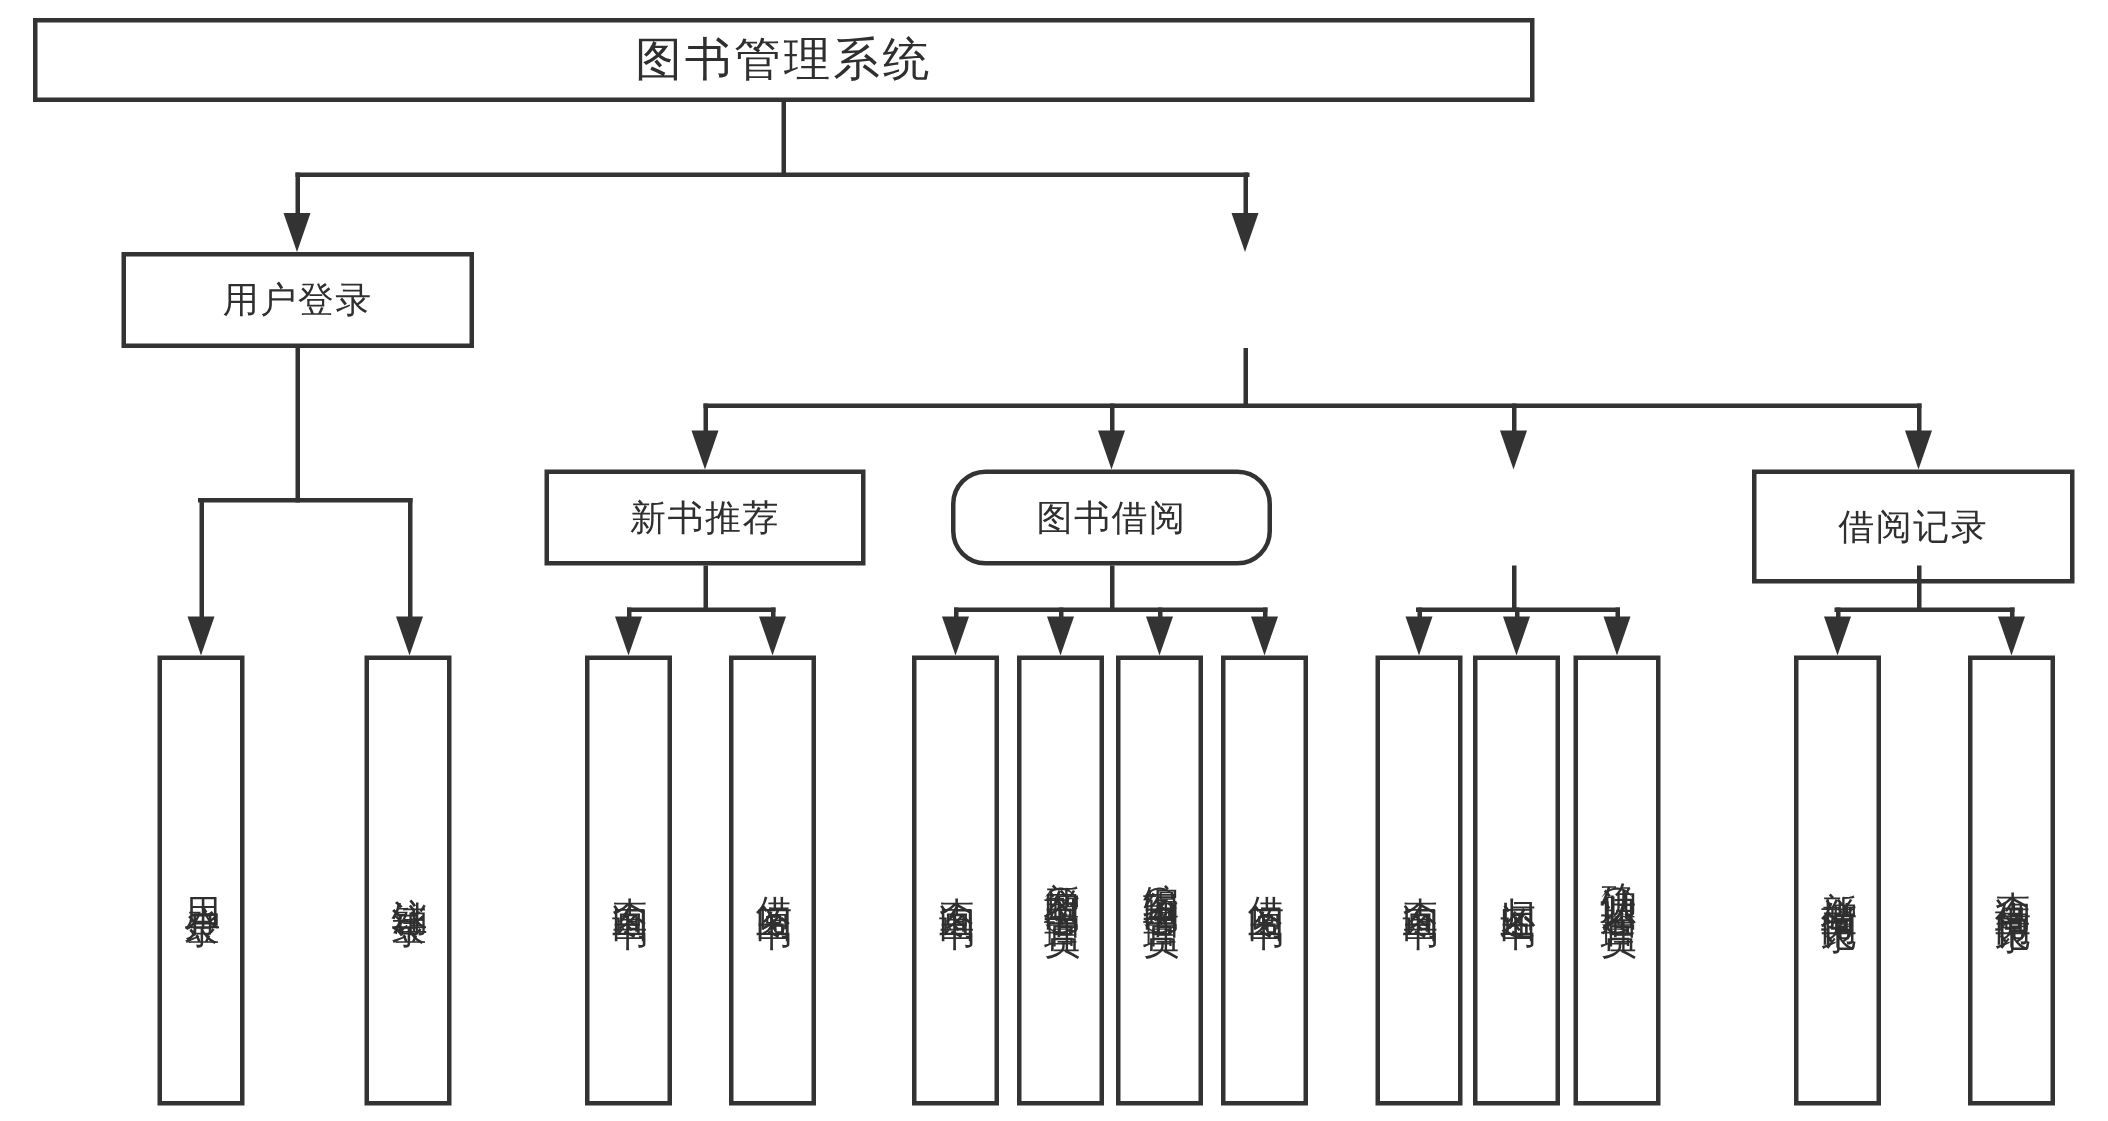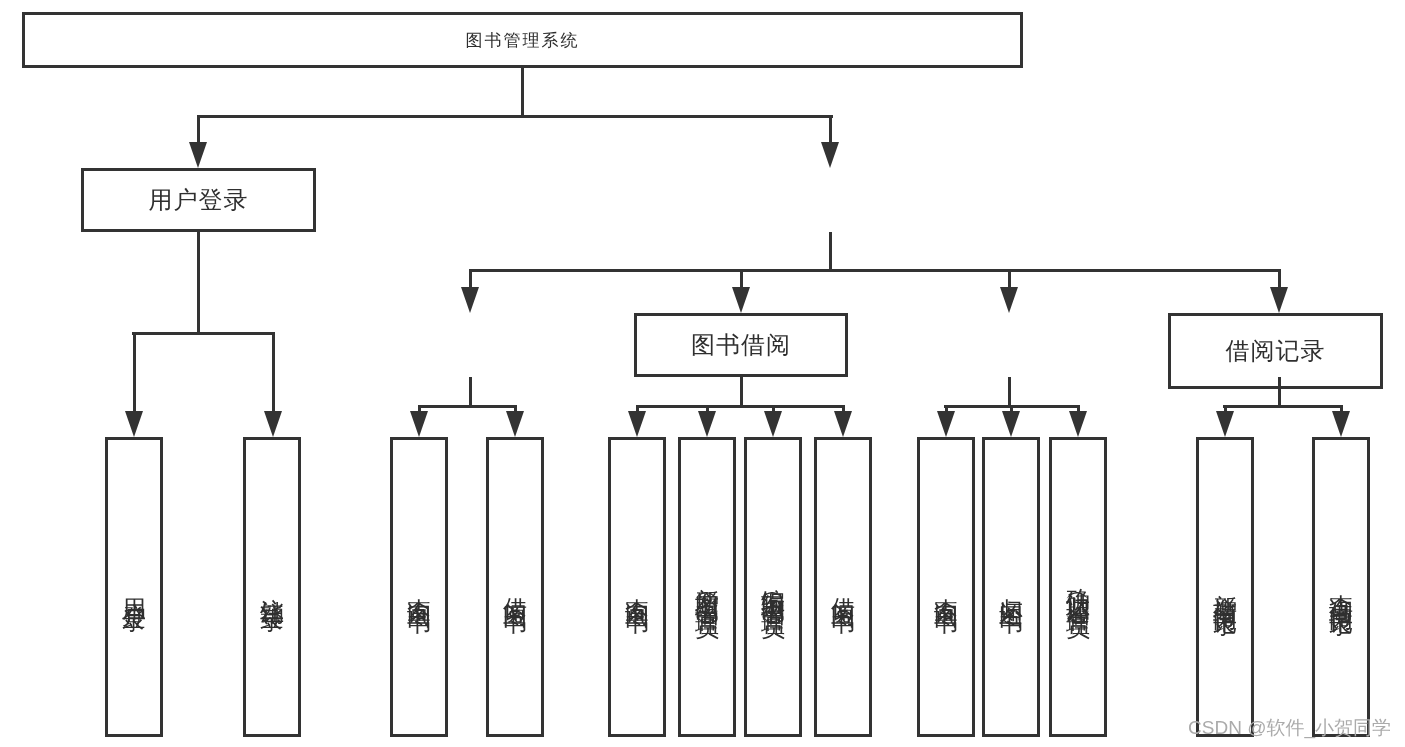--- a/index.html
+++ b/index.html
@@ -12,21 +12,21 @@
   .canvas{
     position:relative;width:1405px;height:747px;background:var(--bg);
     overflow:hidden;font-family:"Liberation Sans",sans-serif;color:var(--text);
   }
   .node{
     position:absolute;box-sizing:border-box;border:3px solid var(--line);
     background:var(--bg);display:flex;align-items:center;justify-content:center;
     text-align:center;
   }
   .h-node{font-size:24px;letter-spacing:1px;}
-  .root-node{font-size:17px;letter-spacing:2px;}
+  .root-node{font-size:31px;letter-spacing:2px;}
   .v-node{
     writing-mode:vertical-rl;font-size:24px;letter-spacing:4px;line-height:1;
   }
   .vl{position:absolute;width:3px;background:var(--line);}
   .hl{position:absolute;height:3px;background:var(--line);}
   .ah{
     position:absolute;width:0;height:0;
     border-left:9px solid transparent;border-right:9px solid transparent;
     border-top:26px solid var(--line);
   }
@@ -62,21 +62,22 @@
   <div class="hl" style="left:469px;top:269px;width:812px;"></div>
   <div class="vl" style="left:469px;top:269px;height:22px;"></div>
   <div class="ah" style="left:461px;top:287px;"></div>
   <div class="vl" style="left:740px;top:269px;height:22px;"></div>
   <div class="ah" style="left:732px;top:287px;"></div>
   <div class="vl" style="left:1008px;top:269px;height:22px;"></div>
   <div class="ah" style="left:1000px;top:287px;"></div>
   <div class="vl" style="left:1278px;top:269px;height:22px;"></div>
   <div class="ah" style="left:1270px;top:287px;"></div>
 
-  <div class="node h-node" style="left:634px;top:313px;width:214px;height:64px;">图书借阅</div>
+  <div class="node h-node" style="left:363px;top:313px;width:214px;height:64px;">新书推荐</div>
+  <div class="node h-node" style="left:634px;top:313px;width:214px;height:64px;border-radius:23px;">图书借阅</div>
   <div class="node h-node" style="left:1168px;top:313px;width:215px;height:76px;">借阅记录</div>
 
   <div class="vl" style="left:469px;top:377px;height:31px;"></div>
   <div class="hl" style="left:418px;top:405px;width:99px;"></div>
   <div class="vl" style="left:418px;top:405px;height:10px;"></div>
   <div class="ah" style="left:410px;top:411px;"></div>
   <div class="vl" style="left:514px;top:405px;height:10px;"></div>
   <div class="ah" style="left:506px;top:411px;"></div>
 
   <div class="vl" style="left:740px;top:377px;height:31px;"></div>
@@ -117,15 +118,14 @@
   <div class="node v-node" style="left:744px;top:437px;width:58px;height:300px;">编辑图书（管理员）</div>
   <div class="node v-node" style="left:814px;top:437px;width:58px;height:300px;">借阅图书</div>
 
   <div class="node v-node" style="left:917px;top:437px;width:58px;height:300px;">查询图书</div>
   <div class="node v-node" style="left:982px;top:437px;width:58px;height:300px;">归还图书</div>
   <div class="node v-node" style="left:1049px;top:437px;width:58px;height:300px;">确认归还（管理员）</div>
 
   <div class="node v-node" style="left:1196px;top:437px;width:58px;height:300px;">新增借阅记录</div>
   <div class="node v-node" style="left:1312px;top:437px;width:58px;height:300px;">查询借阅记录</div>
 
-  <div class="watermark">CSDN @软件_小贺同学</div>
 
 </div>
 
 </body></html>

